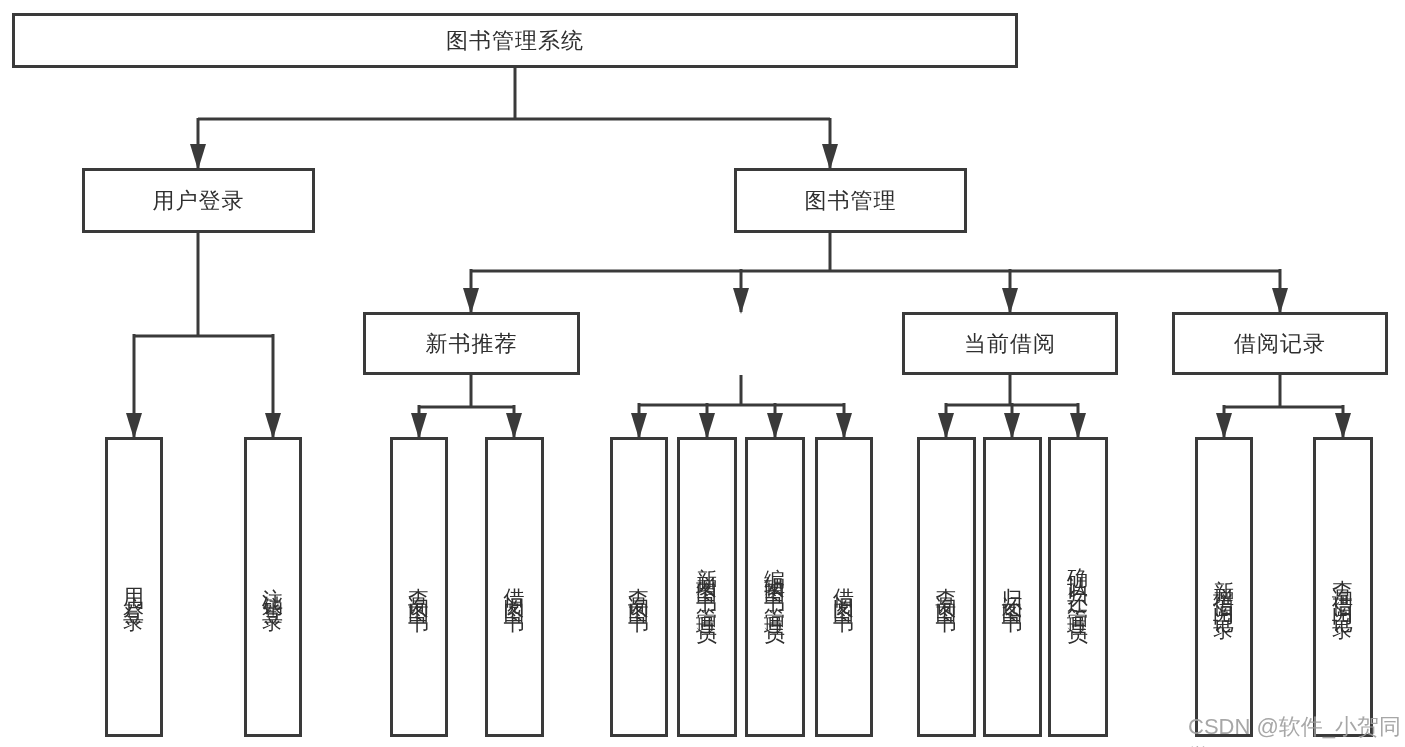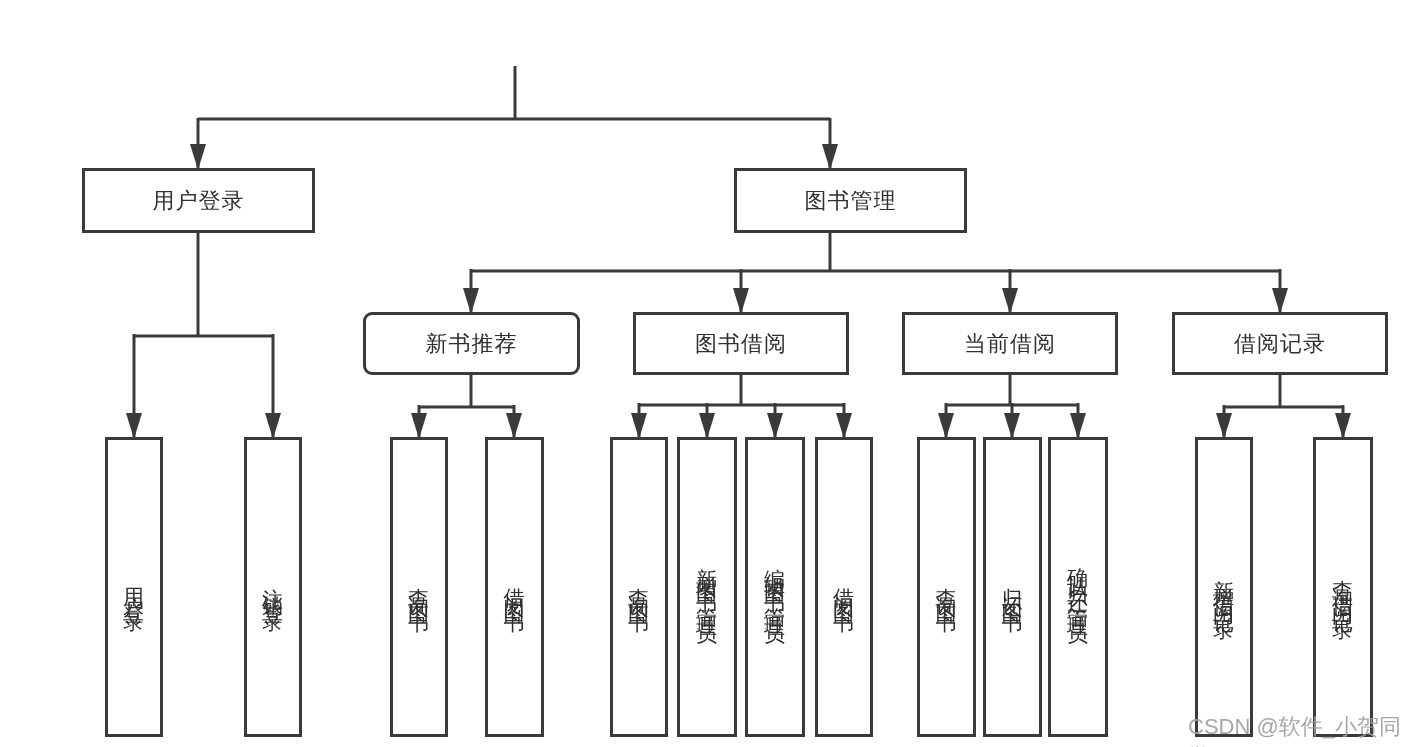--- a/index.html
+++ b/index.html
@@ -94,33 +94,33 @@
       <line x1="1012" y1="403" x2="1012" y2="437" marker-end="url(#ah)"></line>
       <line x1="1078" y1="403" x2="1078" y2="437" marker-end="url(#ah)"></line>
 
       <path d="M1280 375 V407"></path>
       <path d="M1224 407 H1343"></path>
       <line x1="1224" y1="405" x2="1224" y2="437" marker-end="url(#ah)"></line>
       <line x1="1343" y1="405" x2="1343" y2="437" marker-end="url(#ah)"></line>
     </g>
   </svg>
 
+  <div class="box root">
+    <span>图书管理系统</span>
+  </div>
 
   <div class="box lvl2" style="left:82px;width:233px;">
     <span>用户登录</span>
   </div>
   <div class="box lvl2" style="left:734px;width:233px;">
     <span>图书管理</span>
   </div>
 
-  <div class="box lvl3" style="left:363px;width:217px;border-radius:9px;">
+  <div class="box lvl3" style="left:363px;width:217px;">
     <span>新书推荐</span>
-  </div>
-  <div class="box lvl3" style="left:633px;width:216px;">
-    <span>图书借阅</span>
   </div>
   <div class="box lvl3" style="left:902px;width:216px;font-family:Liberation Serif, serif;">
     <span>当前借阅</span>
   </div>
   <div class="box lvl3" style="left:1172px;width:216px;">
     <span>借阅记录</span>
   </div>
 
   <div class="box leaf" style="left:105px;width:58px;">
     <span class="v">用户登录</span>

